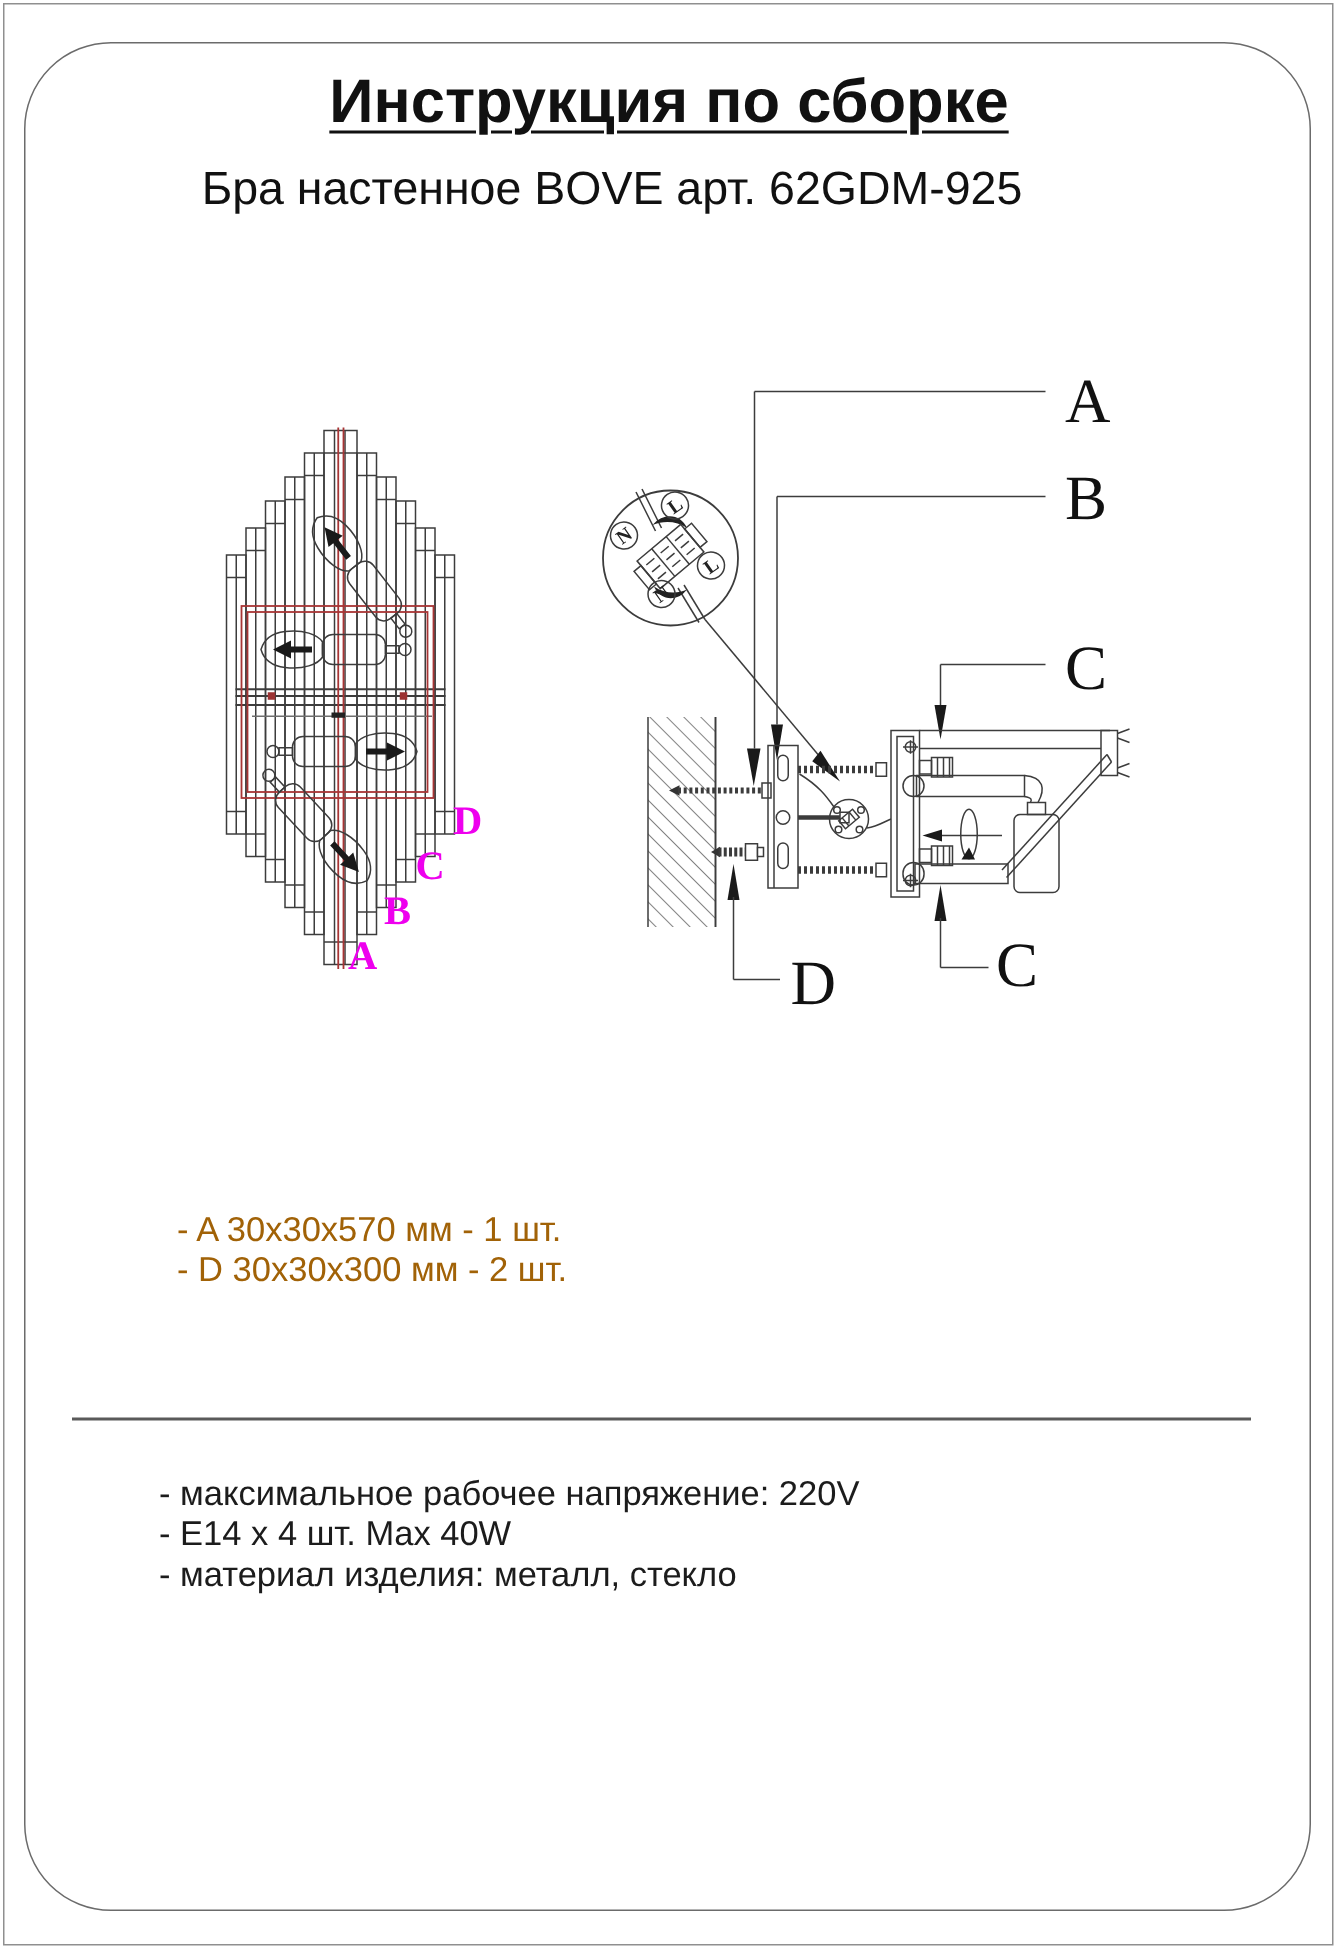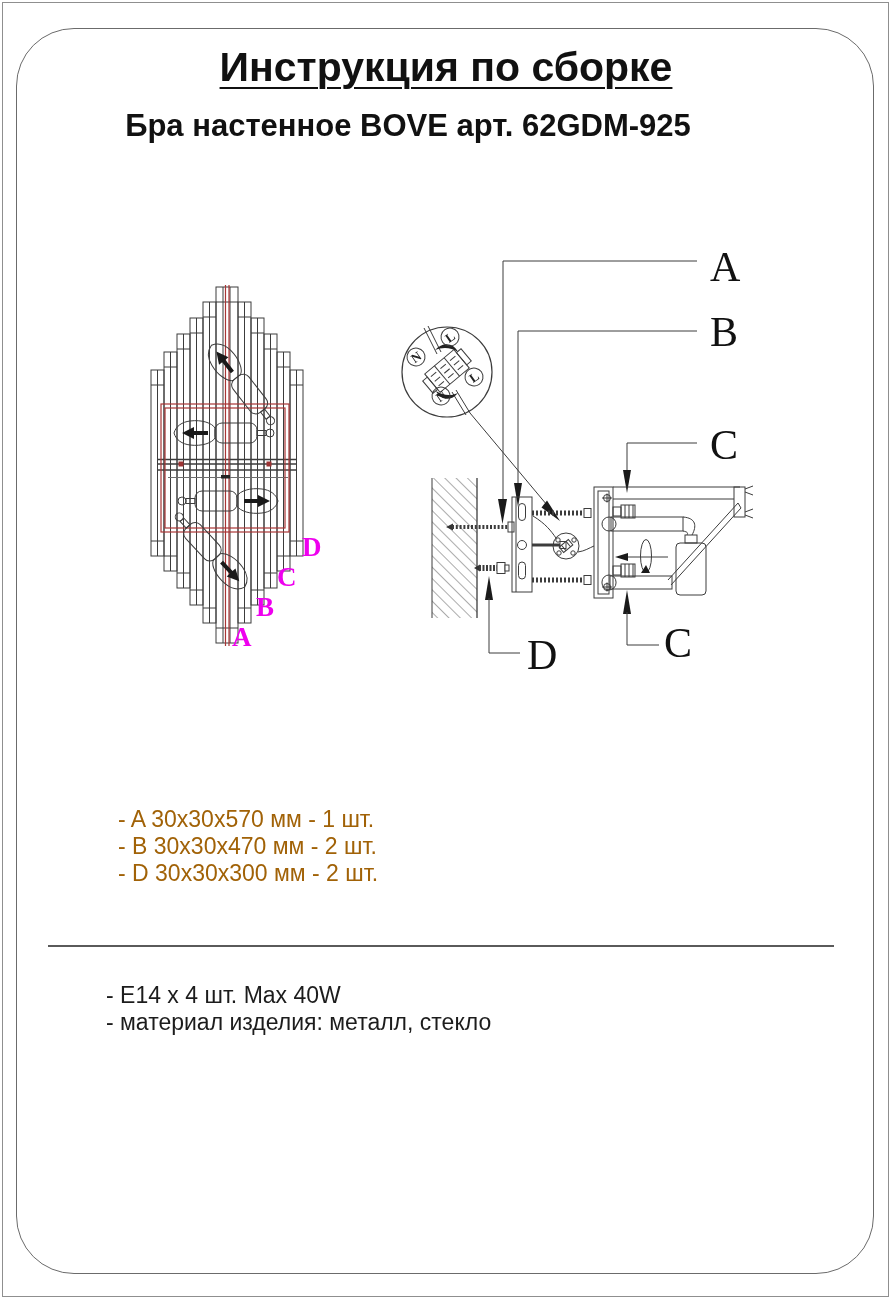--- a/index.html
+++ b/index.html
@@ -15,21 +15,21 @@
     position:absolute;left:16px;top:28px;width:856px;height:1244px;
     border:1px solid #6b6b6b;border-radius:58px;
   }
   .title{
     position:absolute;left:0;top:44px;width:892px;text-align:center;
     font-size:41px;font-weight:600;letter-spacing:0px;color:#111;
     text-decoration:underline;text-underline-offset:6px;text-decoration-thickness:2px;
   }
   .subtitle{
     position:absolute;left:0;top:108px;width:816px;text-align:center;
-    font-size:31px;font-weight:700;color:#111;
+    font-size:31px;font-weight:400;color:#111;
   }
   svg.drawing{position:absolute;left:0;top:0;}
   .parts-list{
     position:absolute;left:118px;top:806px;font-size:23px;line-height:27px;
     list-style:none;margin:0;padding:0;color:#a16207;
   }
   .divider{
     position:absolute;left:48px;top:945px;width:786px;height:0;
     border:none;border-top:2px solid #5a5a5a;margin:0;
   }
@@ -332,22 +332,22 @@
     <text class="cad-label" x="710" y="281" stroke="none">A</text>
     <text class="cad-label" x="710" y="346" stroke="none">B</text>
     <text class="cad-label" x="710" y="459" stroke="none">C</text>
     <text class="cad-label" x="664" y="657" stroke="none">C</text>
     <text class="cad-label" x="527" y="669" stroke="none">D</text>
   </g>
 </svg>
 
 <ul class="parts-list">
   <li>- A 30x30x570 мм - 1 шт.</li>
-  <li>- B 30x30x470 мм - 2 шт.</li>
   <li>- D 30x30x300 мм - 2 шт.</li>
 </ul>
 
 <hr class="divider">
 
 <ul class="specs-list">
+  <li>- максимальное рабочее напряжение: 220V</li>
   <li>- Е14 х 4 шт. Max 40W</li>
   <li>- материал изделия: металл, стекло</li>
 </ul>
 
 </body></html>

